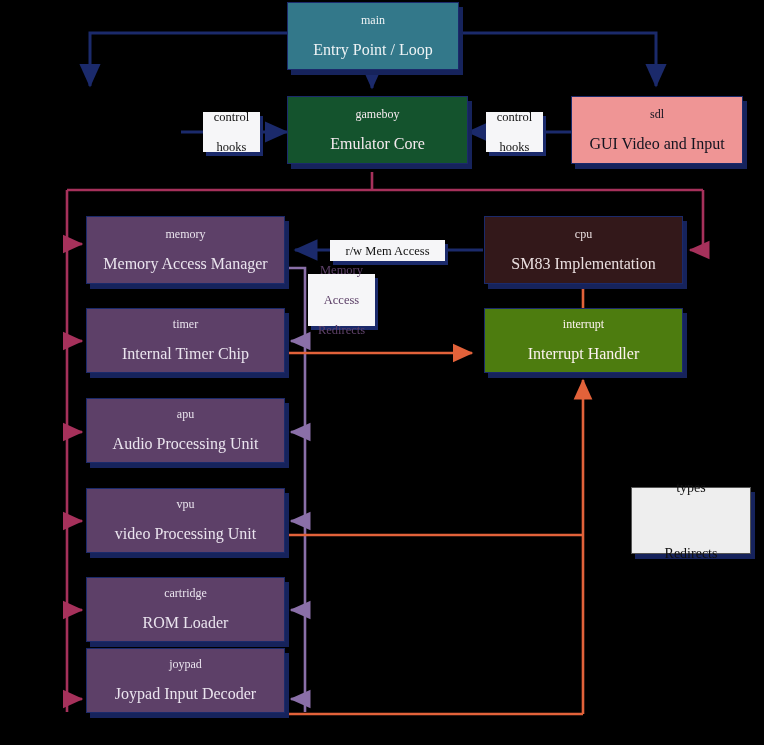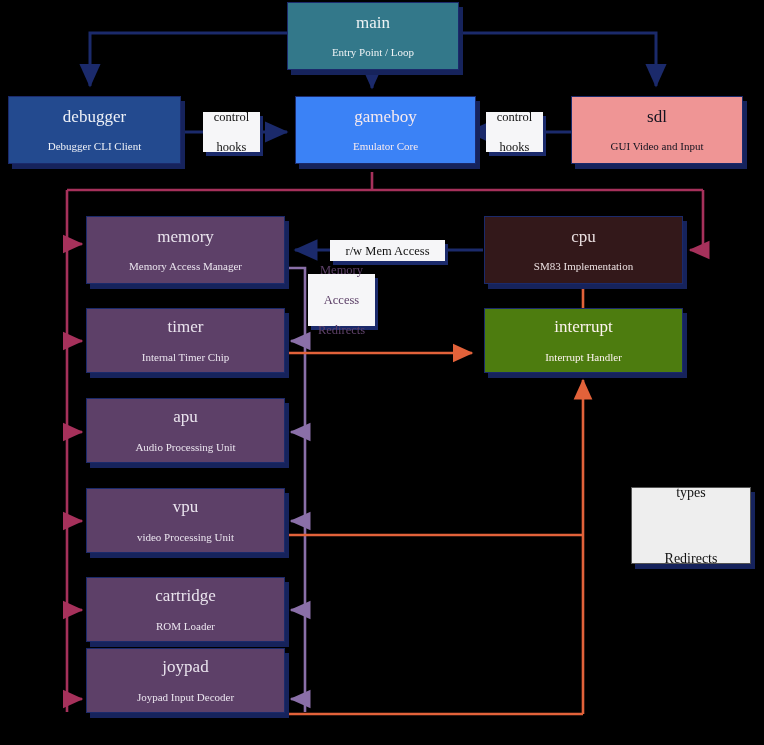--- a/index.html
+++ b/index.html
@@ -6,26 +6,26 @@
   body{width:764px;height:745px;overflow:hidden;
        font-family:"Liberation Serif","DejaVu Serif",serif;}
   #stage{position:relative;width:764px;height:745px;background:#000;}
   svg#wires{position:absolute;left:0;top:0;width:764px;height:745px;}
 
   .node{position:absolute;box-sizing:border-box;
         border:1px solid #1b2a6b;
         box-shadow:4px 5px 0 0 #16235c;
         display:flex;flex-direction:column;align-items:center;
         justify-content:center;text-align:center;}
-  .node .title{font-size:17px;line-height:1.1;}
-  .node .sub{font-size:11px;line-height:1.1;margin-top:14px;}
+  .node .title{font-size:12px;line-height:1.1;}
+  .node .sub{font-size:16px;line-height:1.1;margin-top:14px;}
 
   .n-main{background:#33788a;color:#eef3f5;}
   .n-debugger{background:#234a8f;color:#eef1f7;}
-  .n-gameboy{background:#3b82f6;color:#f6eaef;margin-left:8px;}
+  .n-gameboy{background:#14532d;color:#f6eaef;}
   .n-sdl{background:#ef9595;color:#13131f;}
   .n-memory,.n-timer,.n-apu,.n-vpu,.n-cartridge,.n-joypad{background:#5d4068;color:#eae4ee;}
   .n-cpu{background:#33181a;color:#eadfe0;}
   .n-interrupt{background:#4d7c0f;color:#fdf3ef;}
   .n-types{background:#eeeeee;color:#111;border:1px solid #555;}
   .n-types .title,.n-types .sub{font-size:14px;}
 
   .elabel{position:absolute;background:#f6f6f8;color:#111;
           font-size:12.5px;line-height:1.12;text-align:center;
           padding:1px 2px;box-sizing:border-box;
@@ -98,24 +98,20 @@
       <path d="M583,714 L583,380" marker-end="url(#ahOrng)"></path>
       <path d="M583,311 L583,227" marker-end="url(#ahOrng)"></path>
     </g>
   </svg>
 
   <div class="node n-main" style="left:287px;top:2px;width:172px;height:68px;">
     <div class="title">main</div>
     <div class="sub">Entry Point / Loop</div>
   </div>
 
-  <div class="node n-debugger" style="left:8px;top:96px;width:173px;height:68px;">
-    <div class="title">debugger</div>
-    <div class="sub">Debugger CLI Client</div>
-  </div>
 
   <div class="node n-gameboy" style="left:287px;top:96px;width:181px;height:68px;">
     <div class="title">gameboy</div>
     <div class="sub">Emulator Core</div>
   </div>
 
   <div class="node n-sdl" style="left:571px;top:96px;width:172px;height:68px;">
     <div class="title">sdl</div>
     <div class="sub">GUI Video and Input</div>
   </div>
@@ -153,21 +149,21 @@
   <div class="node n-cartridge" style="left:86px;top:577px;width:199px;height:65px;">
     <div class="title">cartridge</div>
     <div class="sub">ROM Loader</div>
   </div>
 
   <div class="node n-joypad" style="left:86px;top:648px;width:199px;height:65px;">
     <div class="title">joypad</div>
     <div class="sub">Joypad Input Decoder</div>
   </div>
 
-  <div class="node n-types" style="left:631px;top:487px;width:120px;height:77px;gap:36px;">
+  <div class="node n-types" style="left:631px;top:487px;width:120px;height:67px;gap:36px;">
     <div class="title">types</div>
     <div class="sub">Redirects</div>
   </div>
 
   <div class="elabel" style="left:203px;top:112px;width:57px;height:40px;">
     <div>control</div>
     <div>hooks</div>
   </div>
 
   <div class="elabel" style="left:486px;top:112px;width:57px;height:40px;">

